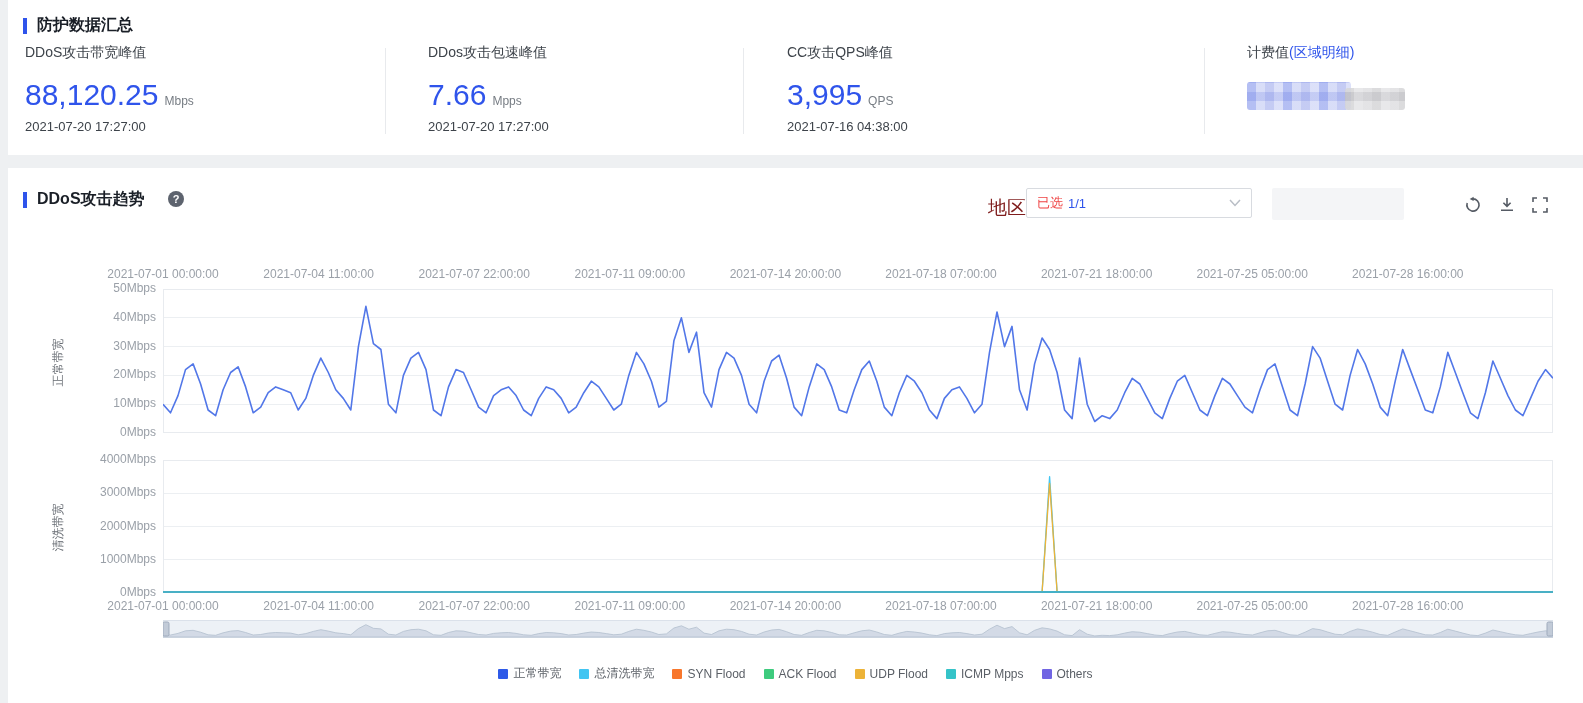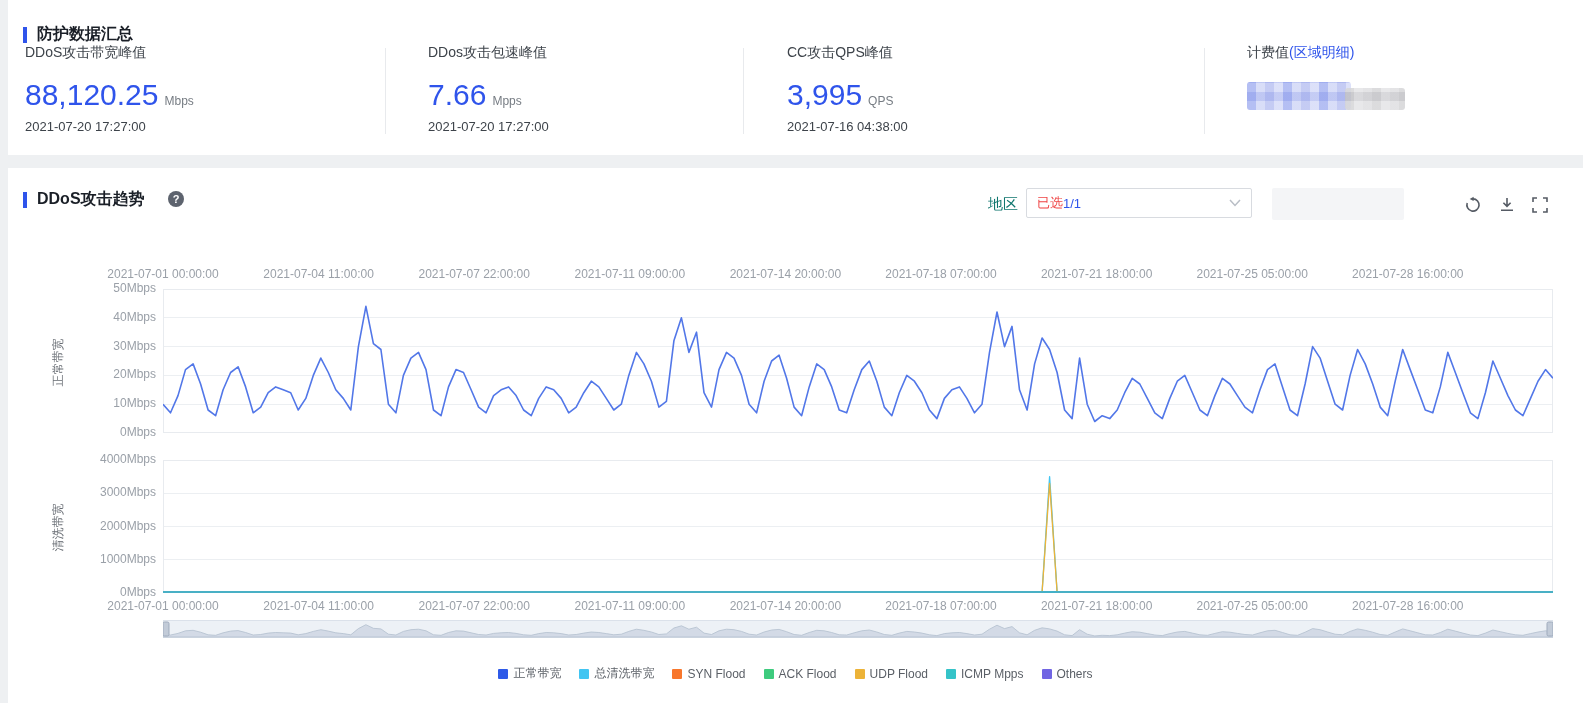--- a/index.html
+++ b/index.html
@@ -32,25 +32,25 @@
       repeating-linear-gradient(0deg, rgba(255,255,255,.35) 0 9px, rgba(80,100,220,.10) 9px 18px);}
   .mosaic-gray{position:absolute;left:98px;top:6px;width:60px;height:22px;border-radius:3px;opacity:.85;
     background-color:#e2e2e5;
     background-image:
       repeating-linear-gradient(90deg, rgba(120,120,125,.20) 0 9px, rgba(205,205,210,.28) 9px 18px, rgba(160,160,165,.18) 18px 27px),
       repeating-linear-gradient(0deg, rgba(255,255,255,.4) 0 9px, rgba(120,120,130,.12) 9px 18px);}
 
   
   .help{position:absolute;left:160px;top:23px;width:16px;height:16px;border-radius:50%;
     background:#5d636e;color:#fff;font-size:11px;font-weight:bold;display:flex;align-items:center;justify-content:center;cursor:pointer;}
-  .region-label{position:absolute;left:980px;top:27px;font-size:15px;color:#0f766e;}
+  .region-label{position:absolute;left:980px;top:27px;font-size:19px;color:#7f1d1d;}
   .select{position:absolute;left:1018px;top:20px;width:226px;height:30px;border:1px solid #d8dbe0;border-radius:2px;
     background:#fff;display:flex;align-items:center;padding:0 10px;box-sizing:border-box;cursor:pointer;font-size:13px;}
   .sel-prefix{color:#ef4444;}
-  .sel-val{color:#2f54eb;}
+  .sel-val{color:#2f54eb;margin-left:5px;}
   .sel-chevron{margin-left:auto;display:flex;align-items:center;}
   .toggle{position:absolute;left:1264px;top:20px;height:32px;display:flex;background:#f4f5f7;border-radius:2px;overflow:hidden;}
   .toggle .opt{width:66px;height:16px;display:flex;align-items:center;justify-content:center;font-size:13px;color:#43484e;cursor:pointer;margin-top:44px;}
   .toggle .opt.active{background:#2e5bea;color:#fff;}
   .tool-icon{position:absolute;top:28px;width:18px;height:18px;cursor:pointer;}
 
   
   .ytick{position:absolute;left:0;width:148px;text-align:right;font-size:12px;color:#9aa0a8;white-space:nowrap;}
   .xtick{position:absolute;transform:translateX(-50%);font-size:12px;color:#9aa0a8;white-space:nowrap;}
   .yname{position:absolute;left:-10px;width:120px;text-align:center;font-size:12px;color:#666b72;
@@ -65,21 +65,21 @@
   .legend-item{display:flex;align-items:center;gap:5px;cursor:pointer;}
   .legend-swatch{width:10px;height:10px;border-radius:1px;display:inline-block;}
   .legend-label{font-size:12px;color:#5a5f66;}
 </style>
 </head>
 <body>
 
 <div class="screen">
 
   <section class="panel p1">
-    <div class="sec-title" style="left:15px;top:15px;margin-top:9px;">
+    <div class="sec-title" style="left:15px;top:15px;">
       <span class="bar"></span>
       <span class="sec-title-text">防护数据汇总</span>
     </div>
 
     <div class="card" style="left:17px;">
       <div class="card-label">DDoS攻击带宽峰值</div>
       <div class="card-value-row">
         <span class="card-value">88,120.25</span>
         <span class="card-unit">Mbps</span>
       </div>

